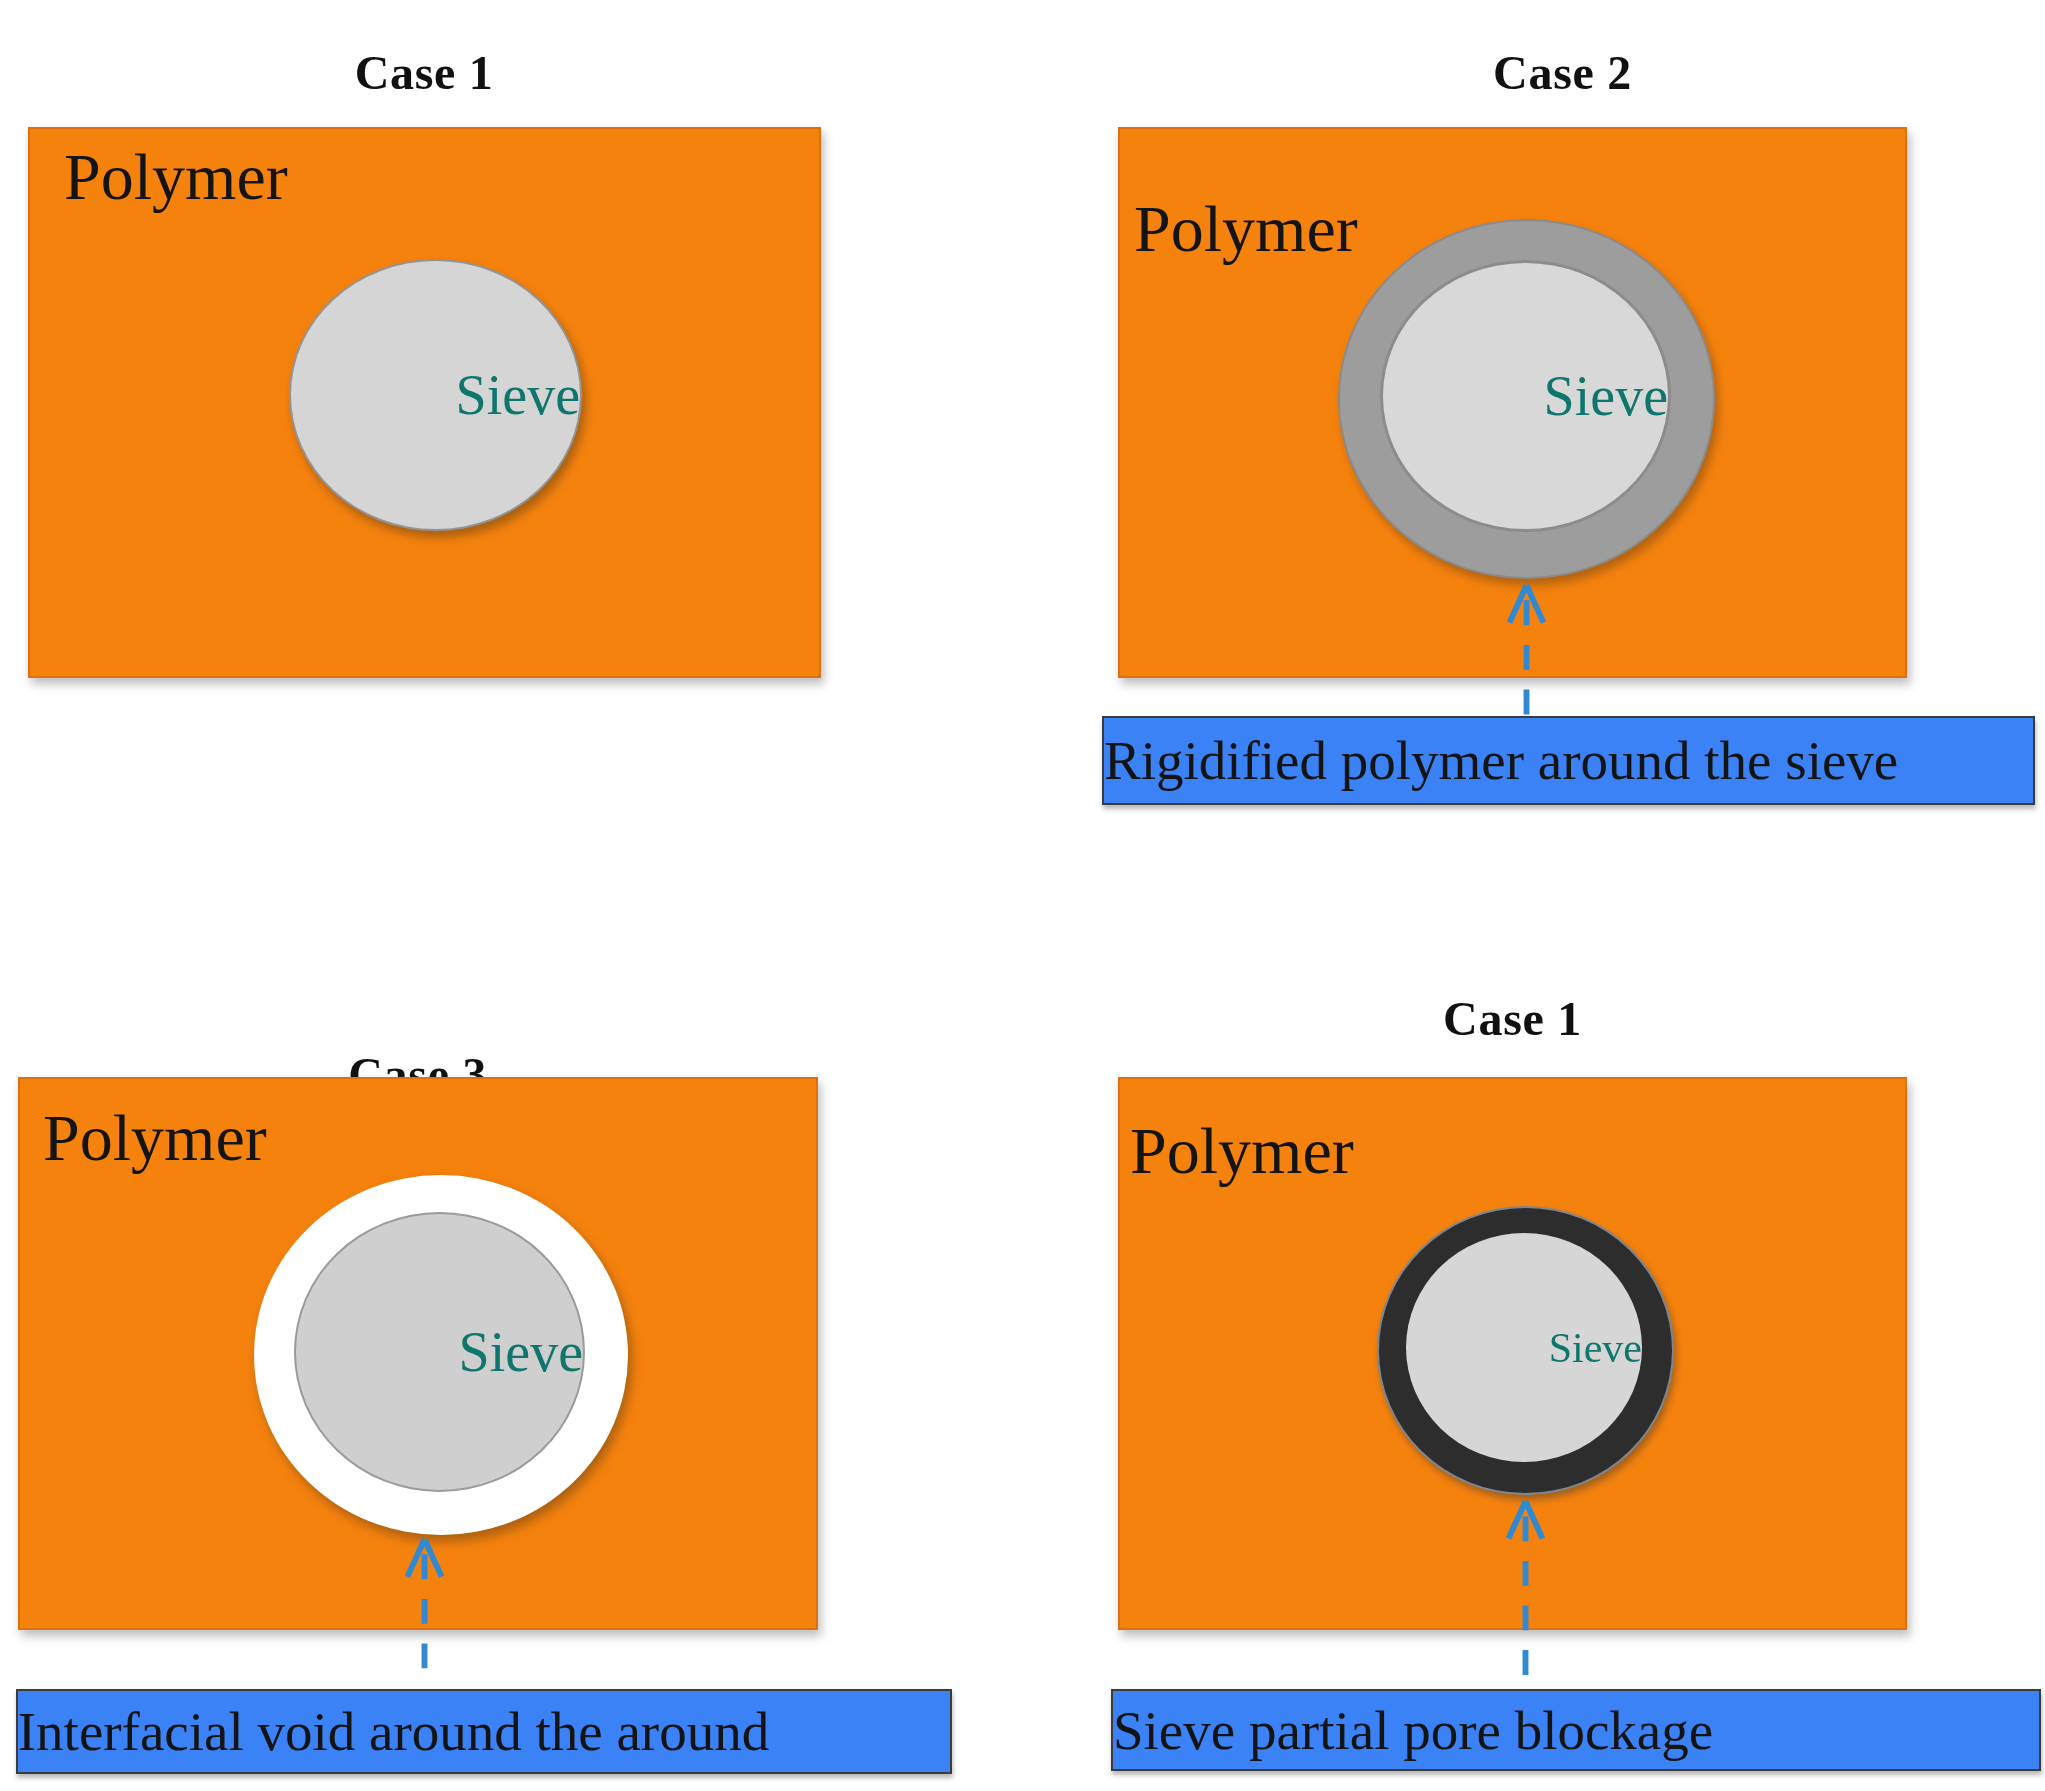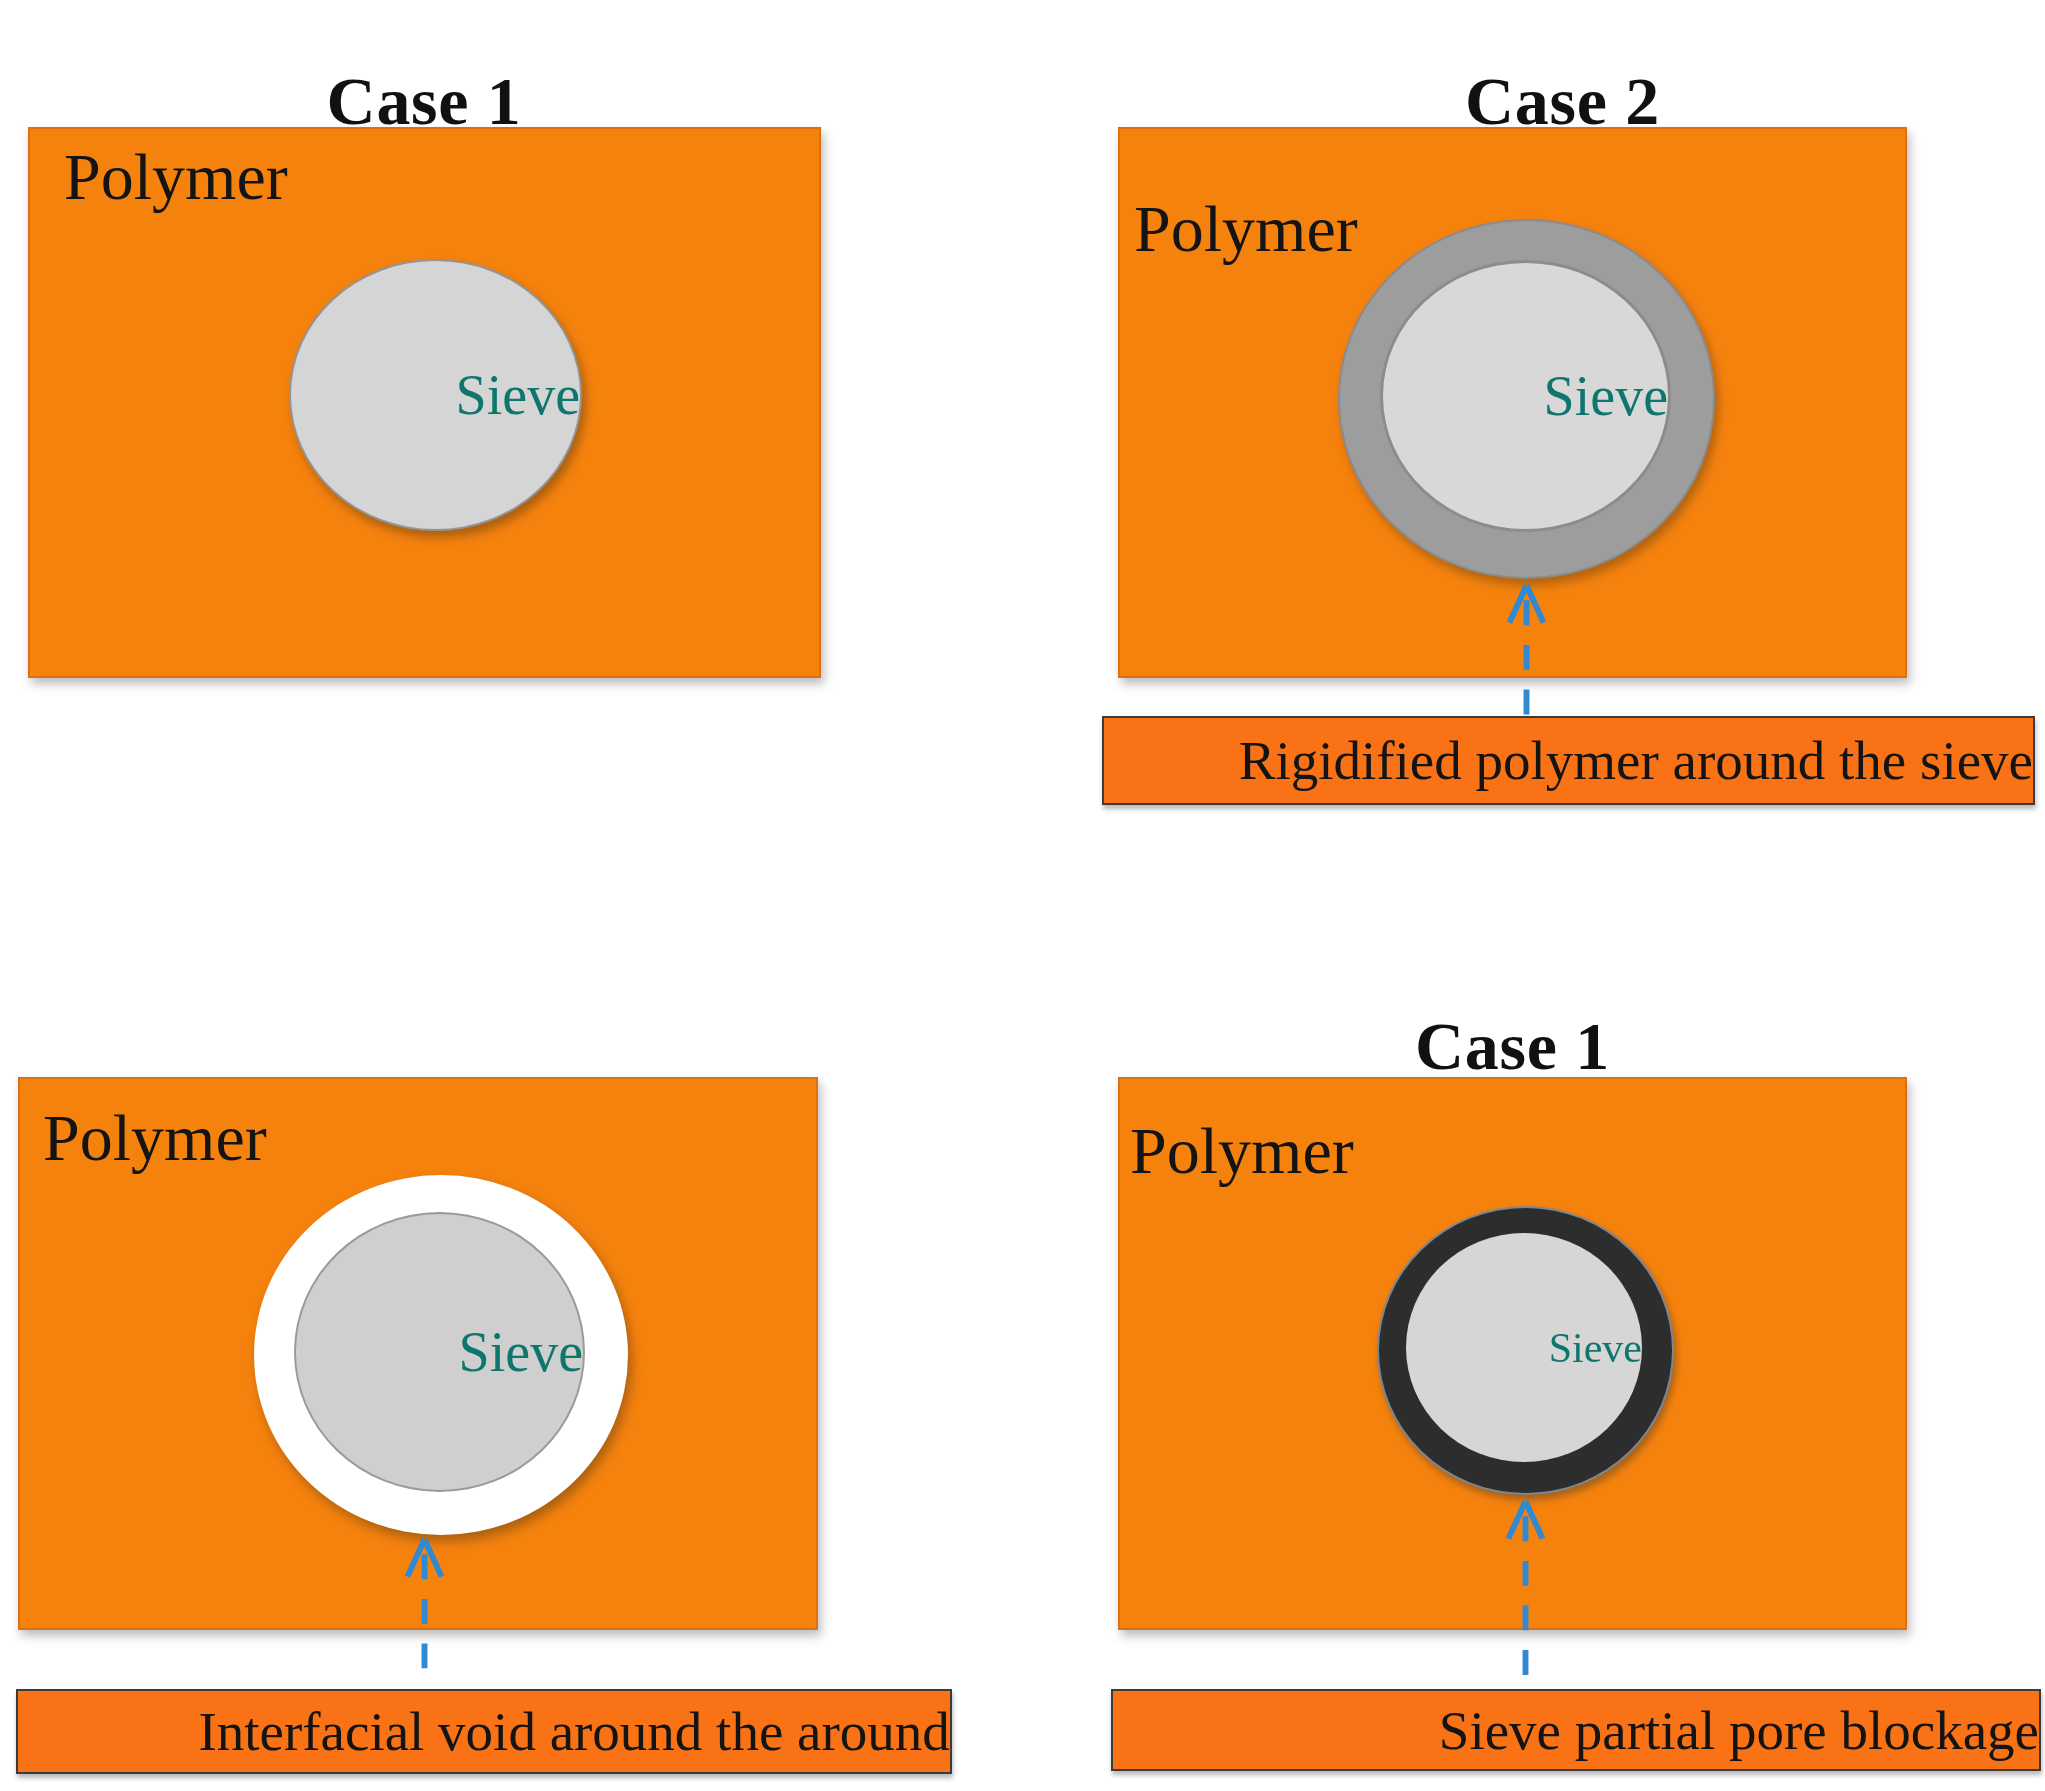--- a/index.html
+++ b/index.html
@@ -6,21 +6,21 @@
   .canvas{
     position:relative;
     width:2046px;height:1791px;
     background:#ffffff;
     font-family:"Liberation Serif", serif;
     overflow:hidden;
   }
   .case-title{
     position:absolute;
     font-weight:bold;
-    font-size:68px;
+    font-size:48px;
     line-height:1.15;
     color:var(--text_black,#111);
     text-align:center;
     letter-spacing:0.7px;
   }
   #t1{left:27.6px;   top:5.3px;    width:793px;}
   #t2{left:1168px; top:5.3px;    width:789px;}
   #t3{left:17.7px;   top:1007px; width:800px;}
   #t4{left:1118px; top:951px; width:789px;}
 
@@ -77,24 +77,24 @@
   
   #ring4{left:1377px; top:1206px; width:297px; height:289px;
       background:var(--blockage_dark,#2D2D2D);
       border:2px solid #7c8791;
       box-shadow:2.6px 5.3px 7.9px rgba(70,60,40,0.45);}
   #s4{left:1406px; top:1233px; width:236px; height:229px;
       background:#D6D6D6; font-size:42px;}
 
   .note{
     position:absolute;
-    background:#f97316;
+    background:#3b82f6;
     border:2.6px solid var(--note_border,#3B3B3B);
     box-sizing:border-box;
-    display:flex;align-items:center;justify-content:flex-end;
+    display:flex;align-items:center;justify-content:flex-start;
     font-size:55px;color:#141414;
     box-shadow:1.3px 3.9px 4.6px rgba(0,0,0,0.28);
     white-space:nowrap;
   }
   #n2{left:1102px; top:716px; width:933px; height:89px;}
   #n3{left:15.8px;   top:1689px; width:936px; height:85px;}
   #n4{left:1111px; top:1689px; width:930px; height:82px;}
 
   .arrow{position:absolute;}
   #a2{left:1497px; top:582px;}

